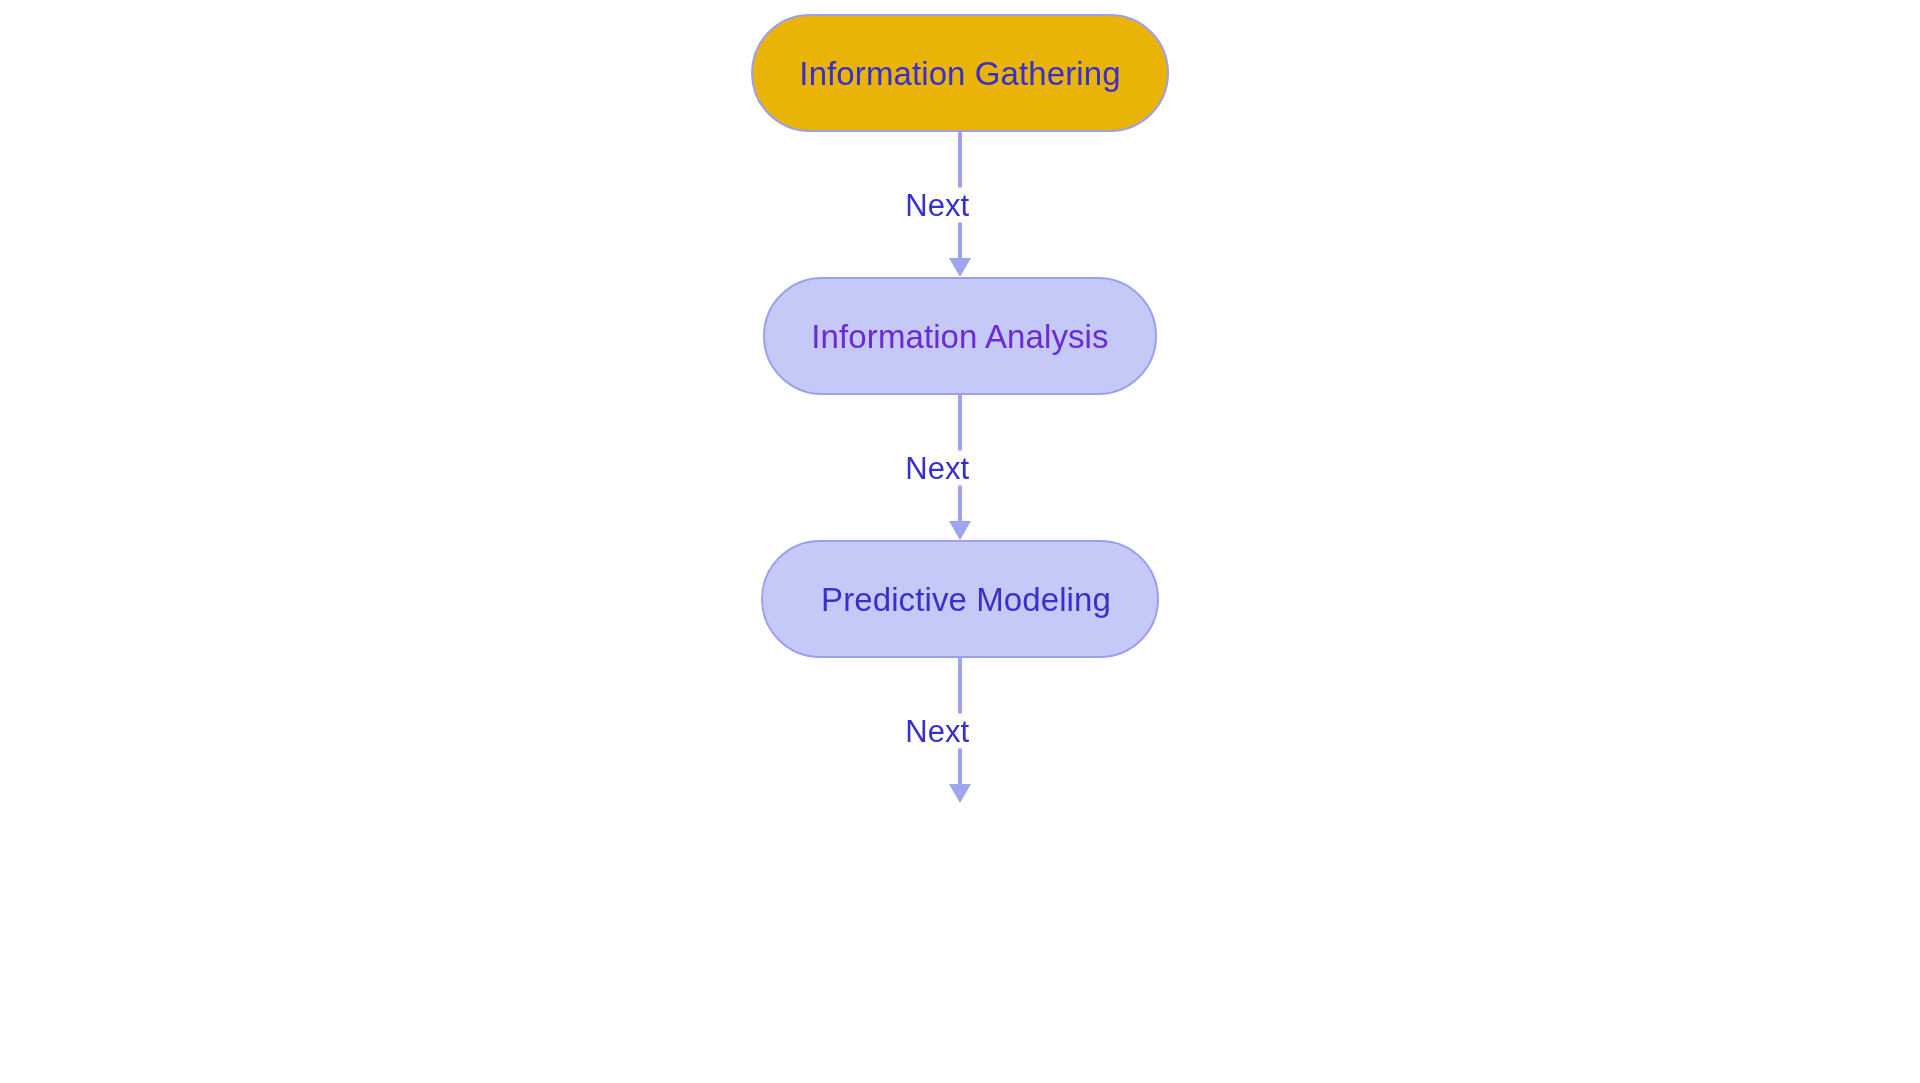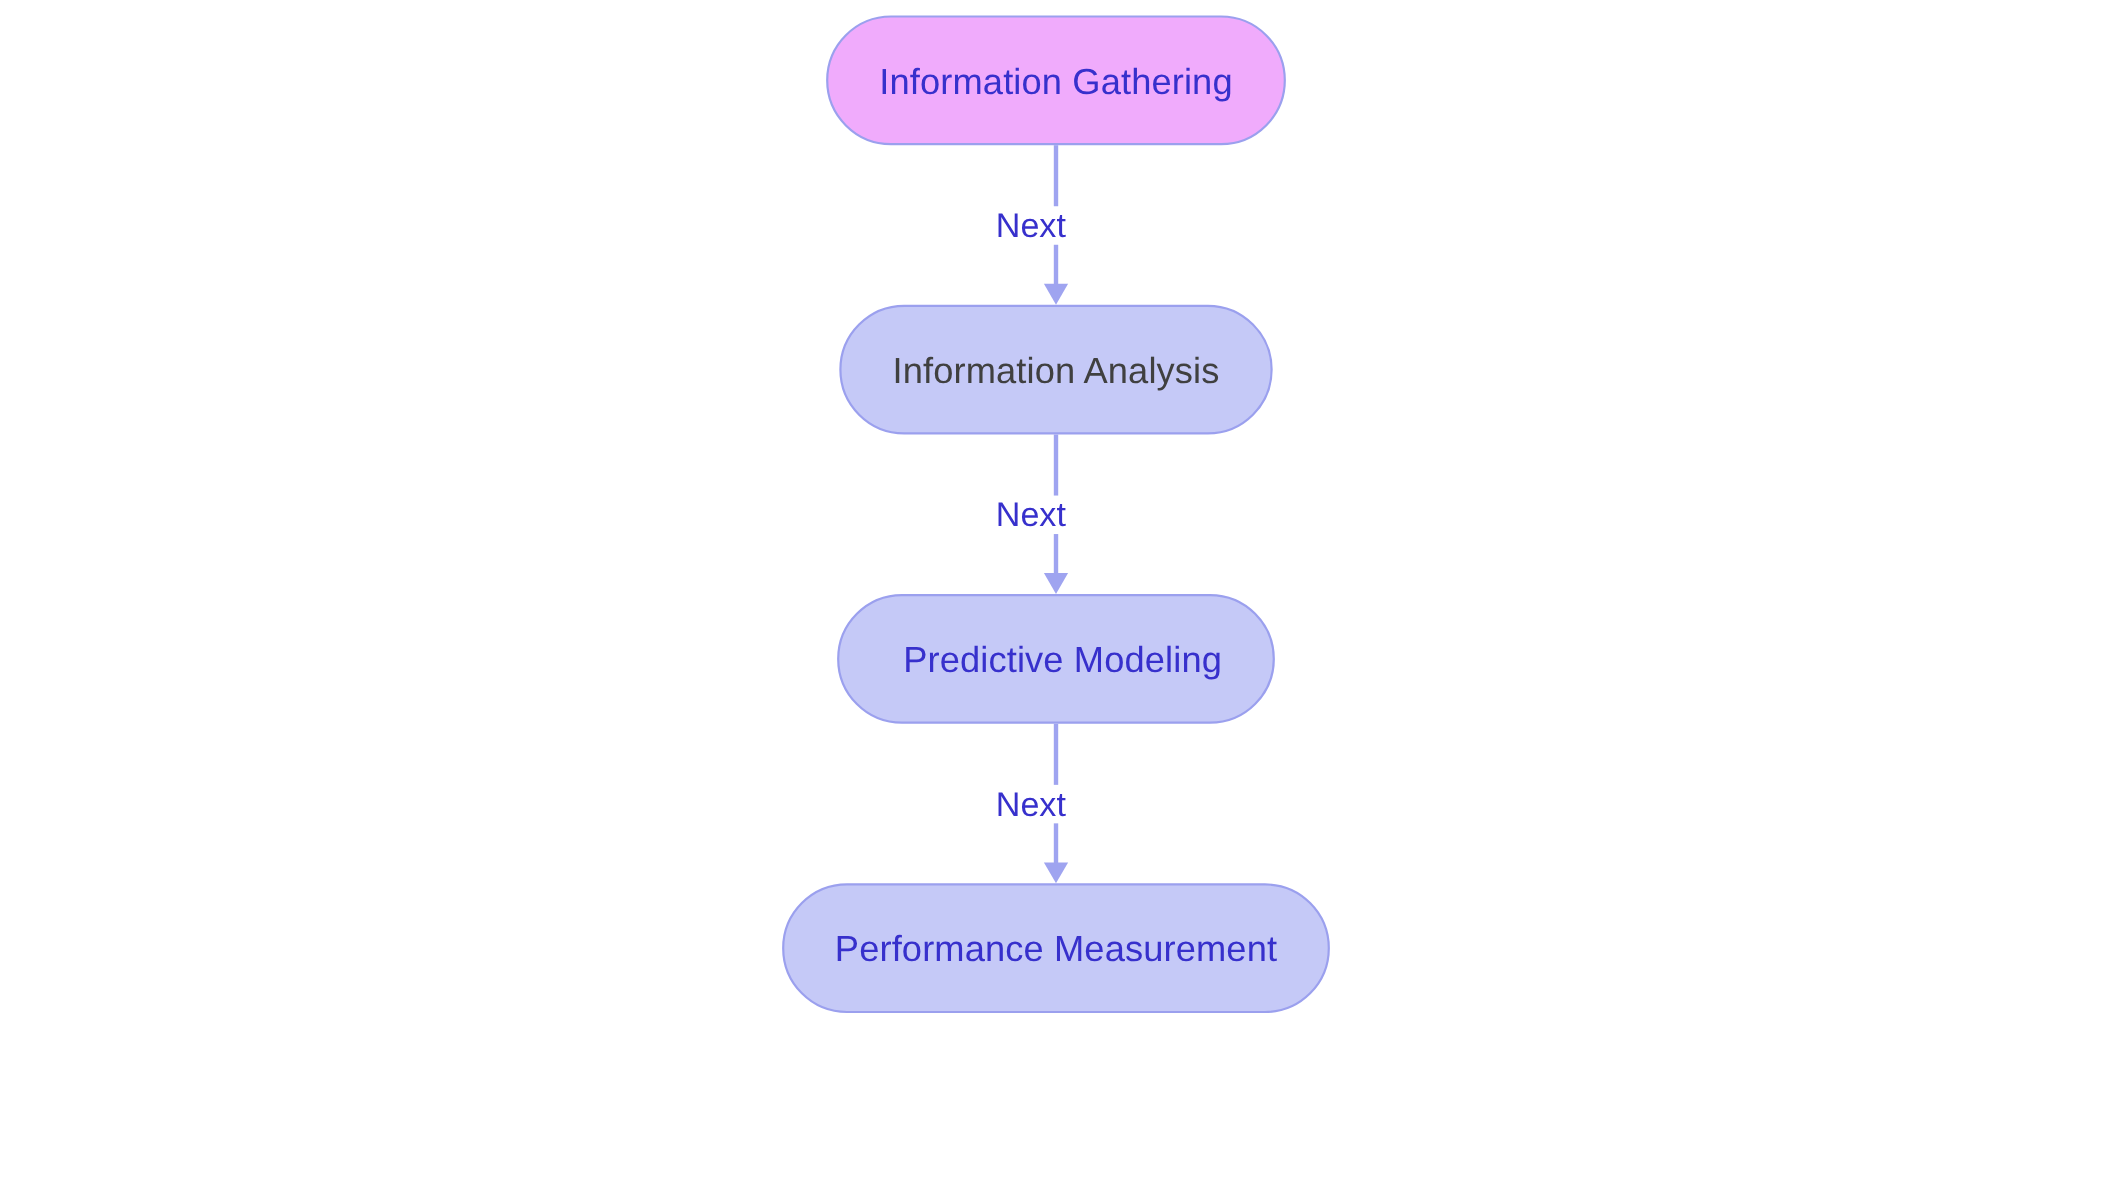--- a/index.html
+++ b/index.html
@@ -101,48 +101,45 @@
     background: #ffffff;
     padding: 2px 5px 2px 4px;
   }
 </style>
 </head>
 <body>
 
 <div id="flow-canvas" style="background: rgb(255, 255, 255);">
   <div class="flow-column">
 
-    <div class="node" style="background: #f0abfc; border-color: rgb(155, 160, 238);">
+    <div class="node" style="background: #eab308; border-color: rgb(155, 160, 238);">
       <span class="node-label" style="color: rgb(55, 48, 204);">Information Gathering</span>
     </div>
 
     <div class="edge">
       <div class="edge-line" style="background: rgb(159, 164, 240);"></div>
       <div class="edge-arrowhead" style="border-top-color: rgb(159, 164, 240);"></div>
       <span class="edge-label" style="color: rgb(55, 48, 204); background: rgb(255, 255, 255);">Next</span>
     </div>
 
     <div class="node" style="background: rgb(197, 201, 247); border-color: rgb(155, 160, 238);">
-      <span class="node-label" style="color: #404040;">Information Analysis</span>
+      <span class="node-label" style="color: #6d28d9;">Information Analysis</span>
     </div>
 
     <div class="edge">
       <div class="edge-line" style="background: rgb(159, 164, 240);"></div>
       <div class="edge-arrowhead" style="border-top-color: rgb(159, 164, 240);"></div>
       <span class="edge-label" style="color: rgb(55, 48, 204); background: rgb(255, 255, 255);">Next</span>
     </div>
 
     <div class="node" style="background: rgb(197, 201, 247); border-color: rgb(155, 160, 238);">
       <span class="node-label" style="color: rgb(55, 48, 204); margin-left: 12px;">Predictive Modeling</span>
     </div>
 
     <div class="edge">
       <div class="edge-line" style="background: rgb(159, 164, 240);"></div>
       <div class="edge-arrowhead" style="border-top-color: rgb(159, 164, 240);"></div>
       <span class="edge-label" style="color: rgb(55, 48, 204); background: rgb(255, 255, 255);">Next</span>
     </div>
 
-    <div class="node" style="background: rgb(197, 201, 247); border-color: rgb(155, 160, 238);">
-      <span class="node-label" style="color: rgb(55, 48, 204);">Performance Measurement</span>
-    </div>
 
   </div>
 </div>
 
 </body></html>

